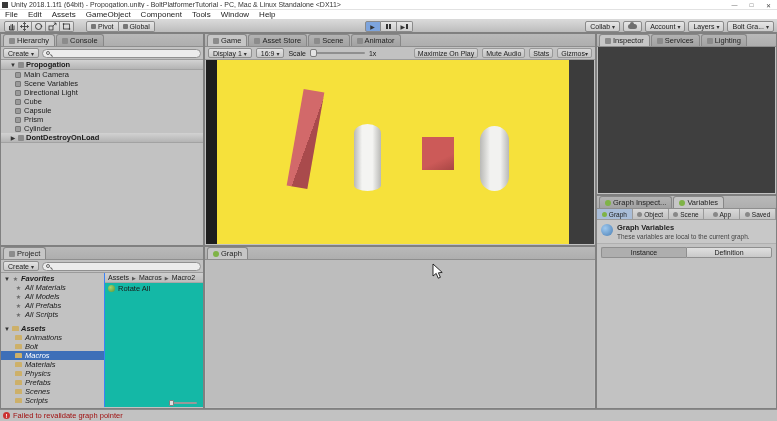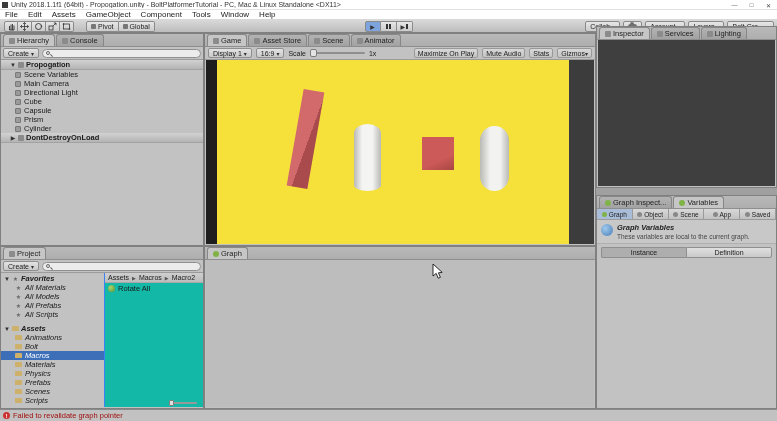--- a/index.html
+++ b/index.html
@@ -91,33 +91,33 @@
   #gobj-cylinder { left:137px; top:64px; width:27px; height:67px; border-radius:50% / 14% 14% 9% 9%; }
   #gobj-cube     { left:205px; top:77px; width:32px; height:33px; }
   #gobj-capsule  { left:263px; top:66px; width:29px; height:65px; border-radius:15px; }
 
   
   #graph-panel { left:204px; top:246px; width:392px; height:163px; }
   #graph-content { position:absolute; top:13px; left:1px; right:1px; bottom:1px; background:#bdbdbd; }
   #graph-cursor { position:absolute; left:226px; top:3px; }
 
   
-  #inspector-panel { left:596px; top:26px; width:181px; height:162px; }
+  #inspector-panel { left:596px; top:33px; width:181px; height:162px; }
   #inspector-content { position:absolute; top:13px; left:1px; right:1px; bottom:1px; background:#3f3f3f; }
 
   
   #variables-panel { left:596px; top:195px; width:181px; height:214px; }
   #scope-row { display:flex; height:11px; border-bottom:1px solid #9b9b9b; }
   .scope-btn { flex:1; display:flex; align-items:center; justify-content:center; gap:2px; font-size:6.5px; background:linear-gradient(#d8d8d8,#c2c2c2); border-right:1px solid #9b9b9b; }
   .scope-btn.pressed { background:#a9bdd8; }
   .scope-ico { width:5px; height:5px; background:#7fb347; border-radius:50%; }
   .scope-ico.gray { background:#888; }
   #vars-header { padding:3px 4px; display:flex; gap:4px; align-items:flex-start; border-bottom:1px solid #b0b0b0; background:#c8c8c8; }
   .vars-big-ico { width:12px; height:12px; border-radius:50%; background:radial-gradient(circle at 35% 35%, #9fc9ef, #4a7fb5); flex:0 0 auto; margin-top:1px; }
-  #vars-title { font-size:7.5px; font-weight:bold; color:#222;font-style:italic; }
+  #vars-title { font-size:7.5px; font-weight:bold; color:#222; }
   #vars-desc { font-size:6.5px; color:#444; margin-top:1px; }
   #mode-row { display:flex; height:11px; margin:3px 4px 0 4px; }
   .mode-btn { flex:1; display:flex; align-items:center; justify-content:center; font-size:7px; background:linear-gradient(#e0e0e0,#c9c9c9); border:1px solid #8f8f8f; }
   .mode-btn:first-child { border-radius:2px 0 0 2px; border-right:none; }
   .mode-btn:last-child { border-radius:0 2px 2px 0; }
   .mode-btn.pressed { background:#aeaeae; }
   #new-var-row { margin:3px 4px; }
   #new-var-row input { width:100%; height:10px; border:1px solid #8f8f8f; background:#e9e9e9; font-size:7px; padding:0 3px; color:#666; outline:none; border-radius:2px; }
 
   
@@ -255,25 +255,25 @@
     </div>
   </div>
   <div class="tree">
     <div class="scene-header">
       <span class="caret">▼</span>
       <span class="tab-ico"></span>
       <span>Propogation</span>
     </div>
     <div class="tree-row">
         <span class="obj-ico"></span>
+        <span>Main Camera</span>
+      </div>
+    <div class="tree-row">
+        <span class="obj-ico"></span>
         <span>Scene Variables</span>
-      </div>
-    <div class="tree-row">
-        <span class="obj-ico"></span>
-        <span>Main Camera</span>
       </div>
     <div class="tree-row">
         <span class="obj-ico"></span>
         <span>Directional Light</span>
       </div>
     <div class="tree-row">
         <span class="obj-ico"></span>
         <span>Cube</span>
       </div>
     <div class="tree-row">

